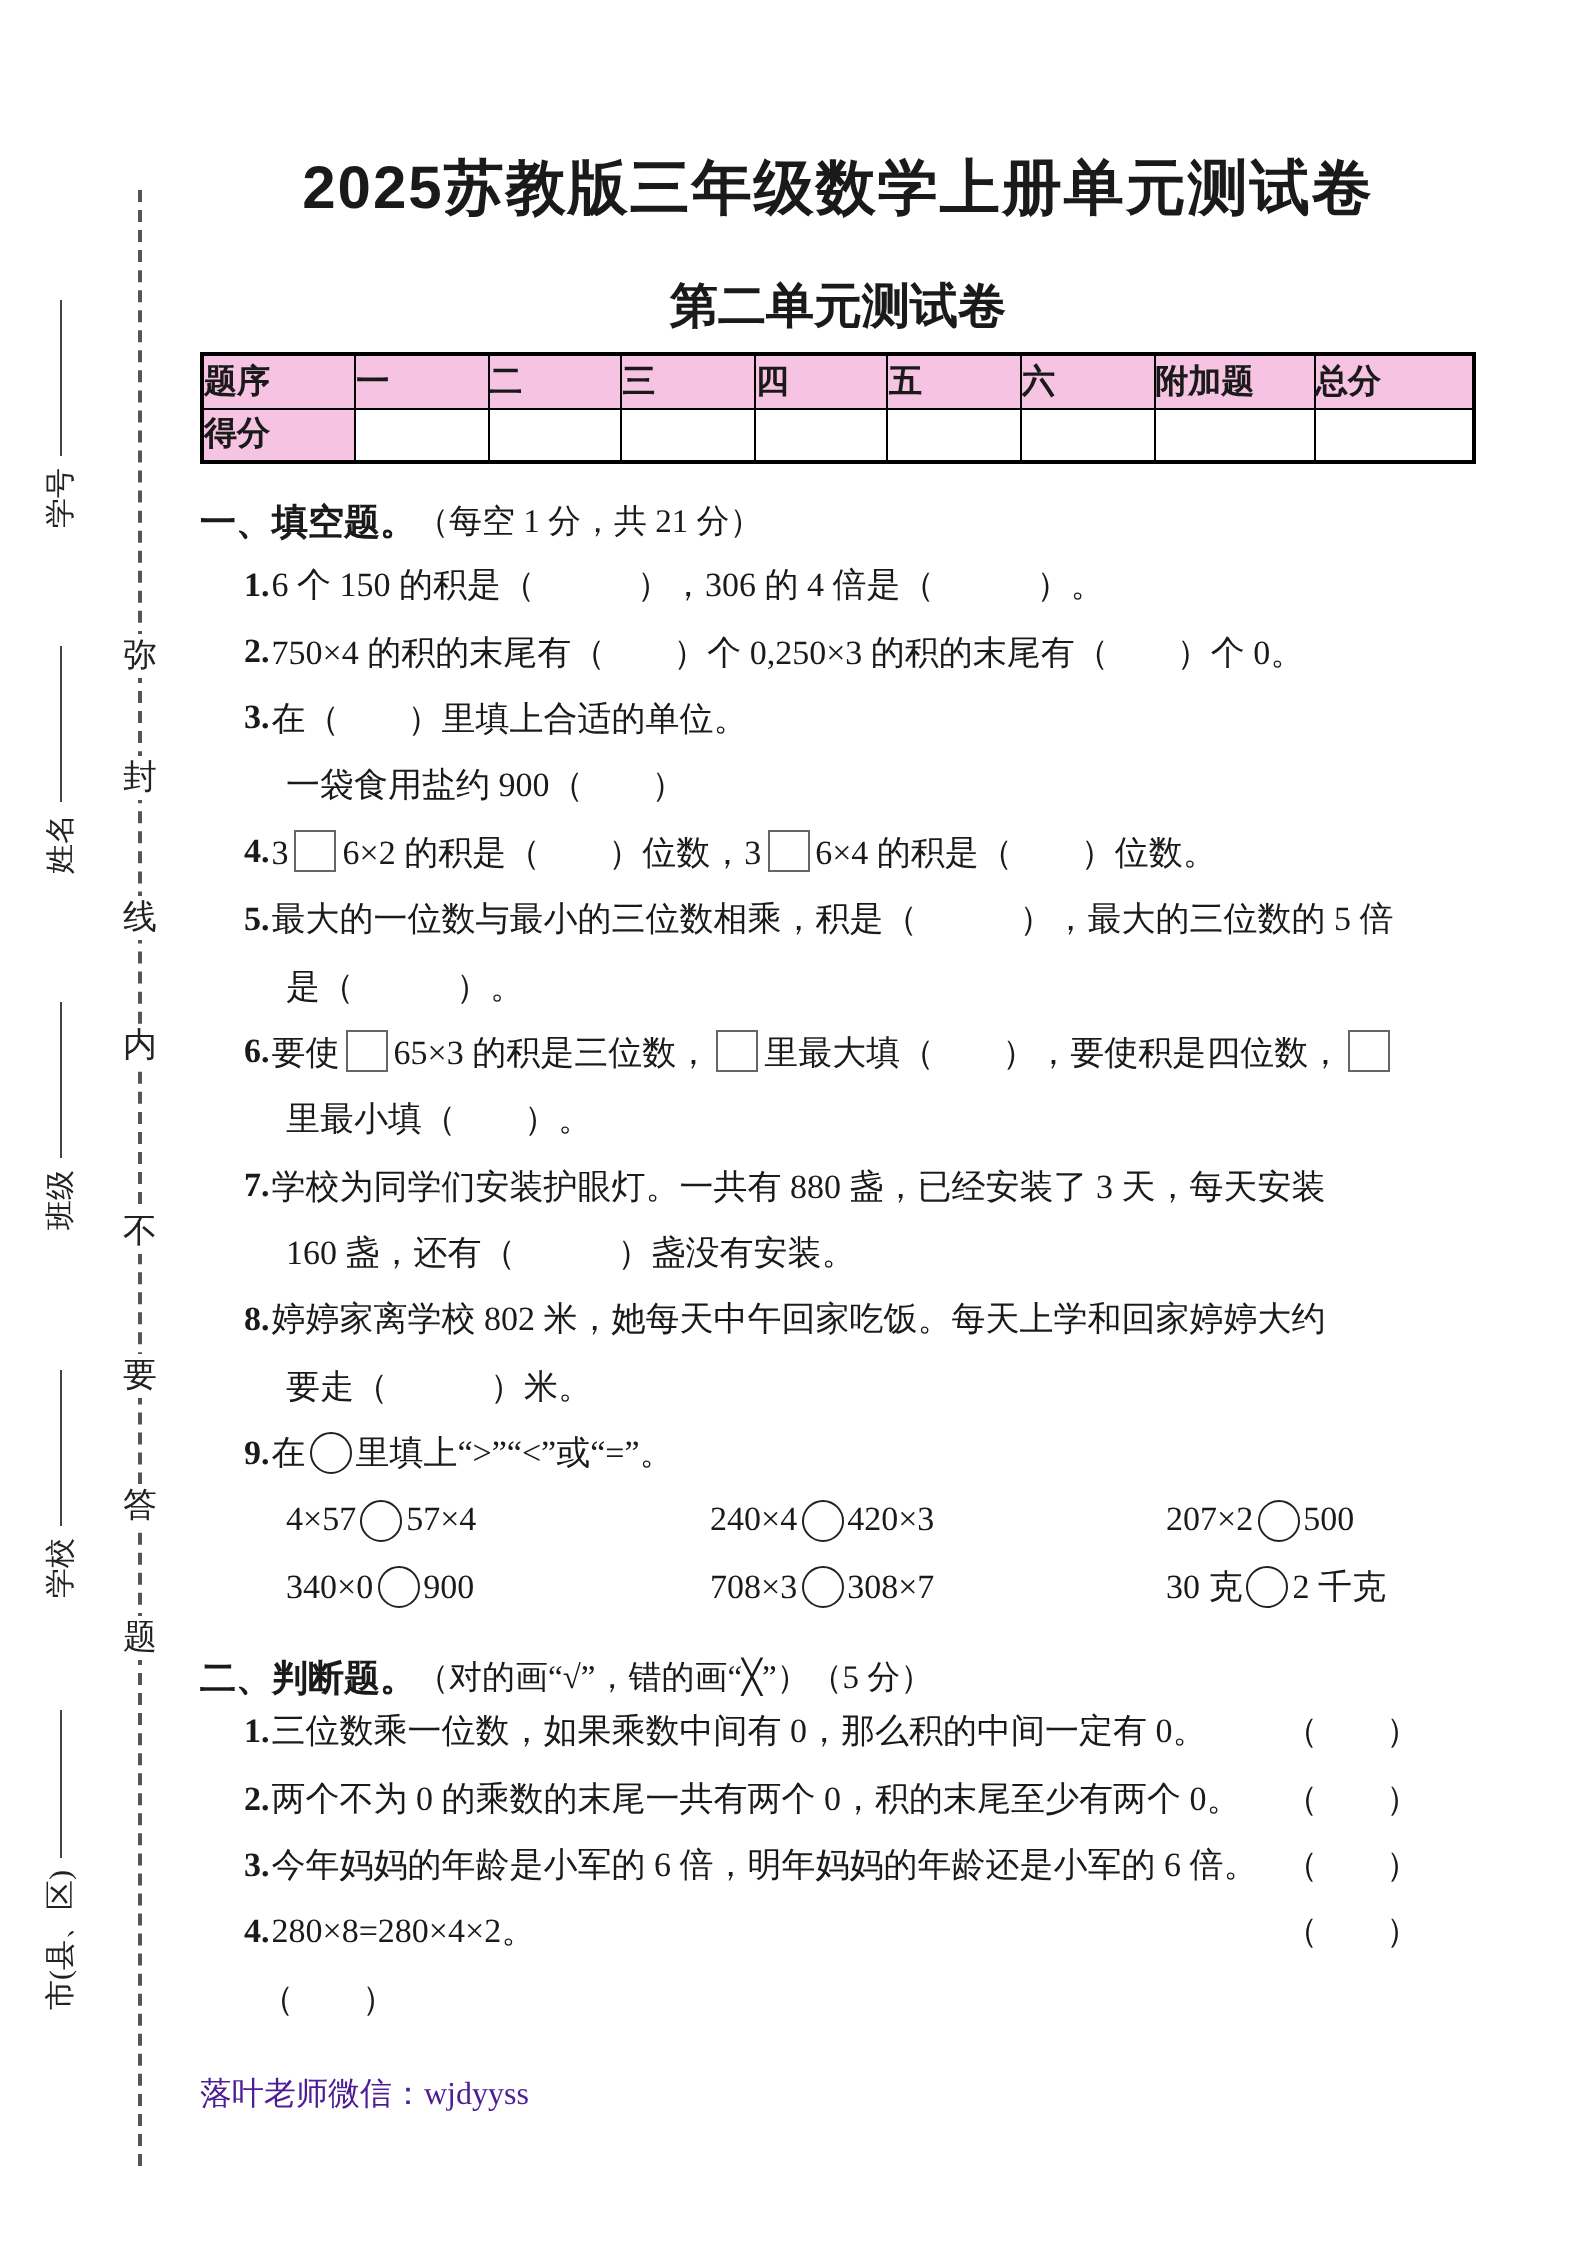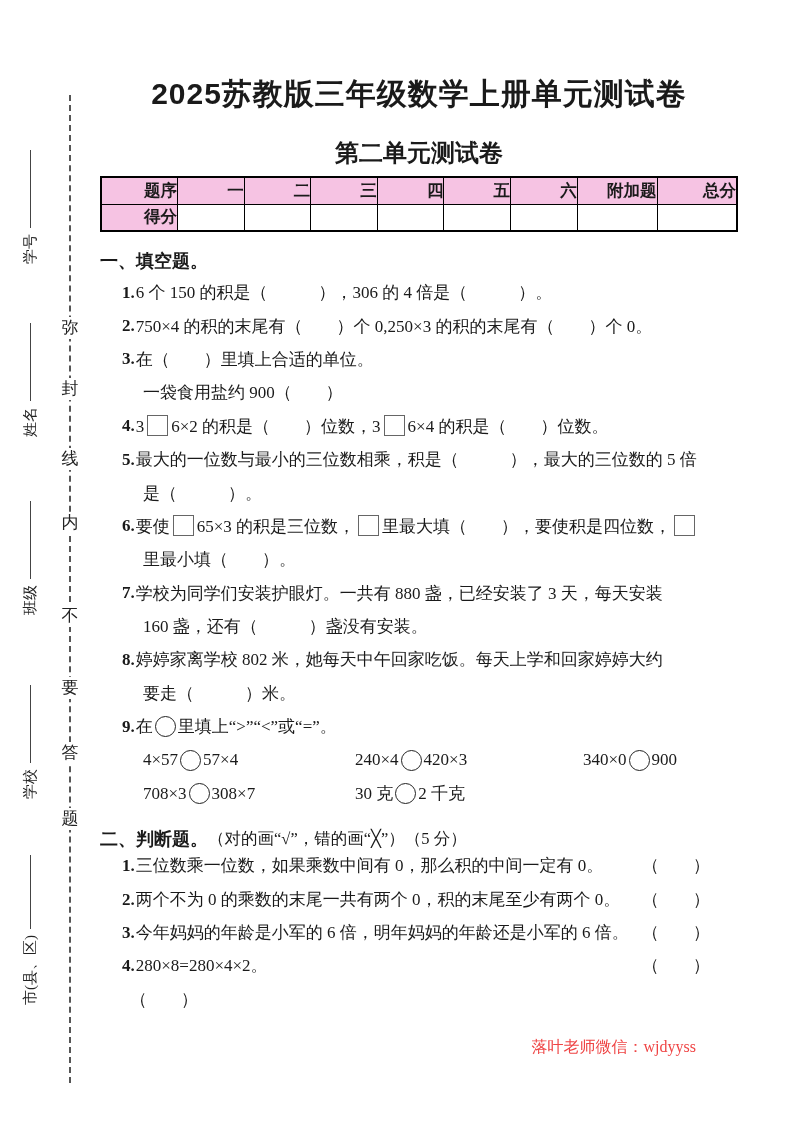--- a/index.html
+++ b/index.html
@@ -45,39 +45,39 @@
     margin-top:24px; display:flex; justify-content:center; gap:40px;
     font-size:17px; font-weight:bold;
     font-family:"Liberation Sans","DejaVu Sans",sans-serif;
   }
   .score-table {
     margin-top:7px; width:100%; border-collapse:collapse; table-layout:fixed;
     border:2.5px solid #000;
     font-family:"Liberation Sans","DejaVu Sans",sans-serif;
   }
   .score-table td {
-    border:1.6px solid #000; height:27px; text-align:right;
+    border:1.6px solid #000; height:27px; text-align:left;
     font-size:16.5px; font-weight:bold; padding:0;
   }
   .score-table td.hd { background: var(--pink, #f6c3e3); }
   
   .sec-head { margin-top:13px; height:31px; display:flex; align-items:center; font-size:17.5px; white-space:nowrap; }
   .sec-head b { font-family:"Liberation Sans","DejaVu Sans",sans-serif; font-weight:900; font-size:18px; }
   .sec-note { font-weight:normal; font-size:16.5px; }
   .line { height:33.4px; display:flex; align-items:center; padding-left:22px; font-size:17px; white-space:nowrap; }
   .line.cont { padding-left:43px; }
   .qnum { font-weight:bold; margin-right:1px; }
   .cmp { display:grid; grid-template-columns:212px 228px 1fr; padding-left:43px; }
   .cmp > span { height:33.4px; display:flex; align-items:center; font-size:17px; white-space:nowrap; }
   .jitem {
     height:33.4px; display:flex; align-items:flex-start; justify-content:space-between;
     padding-left:22px; padding-right:28px; font-size:17px; white-space:nowrap;
   }
   .jbracket { margin-left:8px; }
-  .footer { margin-top:16px; padding-right:42px; text-align:right; font-size:16px; color:#ef4444; }
+  .footer { margin-top:16px; padding-right:42px; text-align:left; font-size:16px; color:#4c1d95; }
   
   .sq { display:inline-block; width:21px; height:21px; border:1.5px solid #666; background:#fff; vertical-align:-4px; margin:0 3px; }
   .ci { display:inline-block; width:21px; height:21px; border:1.6px solid #222; border-radius:50%; background:#fff; vertical-align:-5px; margin:0 2px; }
 </style>
 </head>
 <body>
 
 <div class="page">
 
   <aside class="seal-margin">
@@ -149,20 +149,21 @@
         <td></td>
         <td></td>
         <td></td>
         <td></td>
       </tr>
     </tbody>
       </table>
 
     <div class="sec-head">
       <b>一、填空题。</b>
+        <span class="sec-note">（每空 1 分，共 21 分）</span>
     </div>
 
     <div class="line">
         <b class="qnum">1.</b>
         <span>6 个 150 的积是（　　　），306 的 4 倍是（　　　）。</span>
       </div>
     <div class="line">
         <b class="qnum">2.</b>
         <span>750×4 的积的末尾有（　　）个 0,250×3 的积的末尾有（　　）个 0。</span>
       </div>
@@ -206,20 +207,21 @@
         <span>要走（　　　）米。</span>
       </div>
     <div class="line">
         <b class="qnum">9.</b>
         <span>在<span class="ci"></span>里填上“&gt;”“&lt;”或“=”。</span>
       </div>
 
     <div class="cmp">
       <span>4×57<span class="ci"></span>57×4</span>
       <span>240×4<span class="ci"></span>420×3</span>
+      <span>207×2<span class="ci"></span>500</span>
       <span>340×0<span class="ci"></span>900</span>
       <span>708×3<span class="ci"></span>308×7</span>
       <span>30 克<span class="ci"></span>2 千克</span>
     </div>
 
     <div class="sec-head">
       <b>二、判断题。</b>
         <span class="sec-note">（对的画“√”，错的画“╳”）（5 分）</span>
     </div>
 

